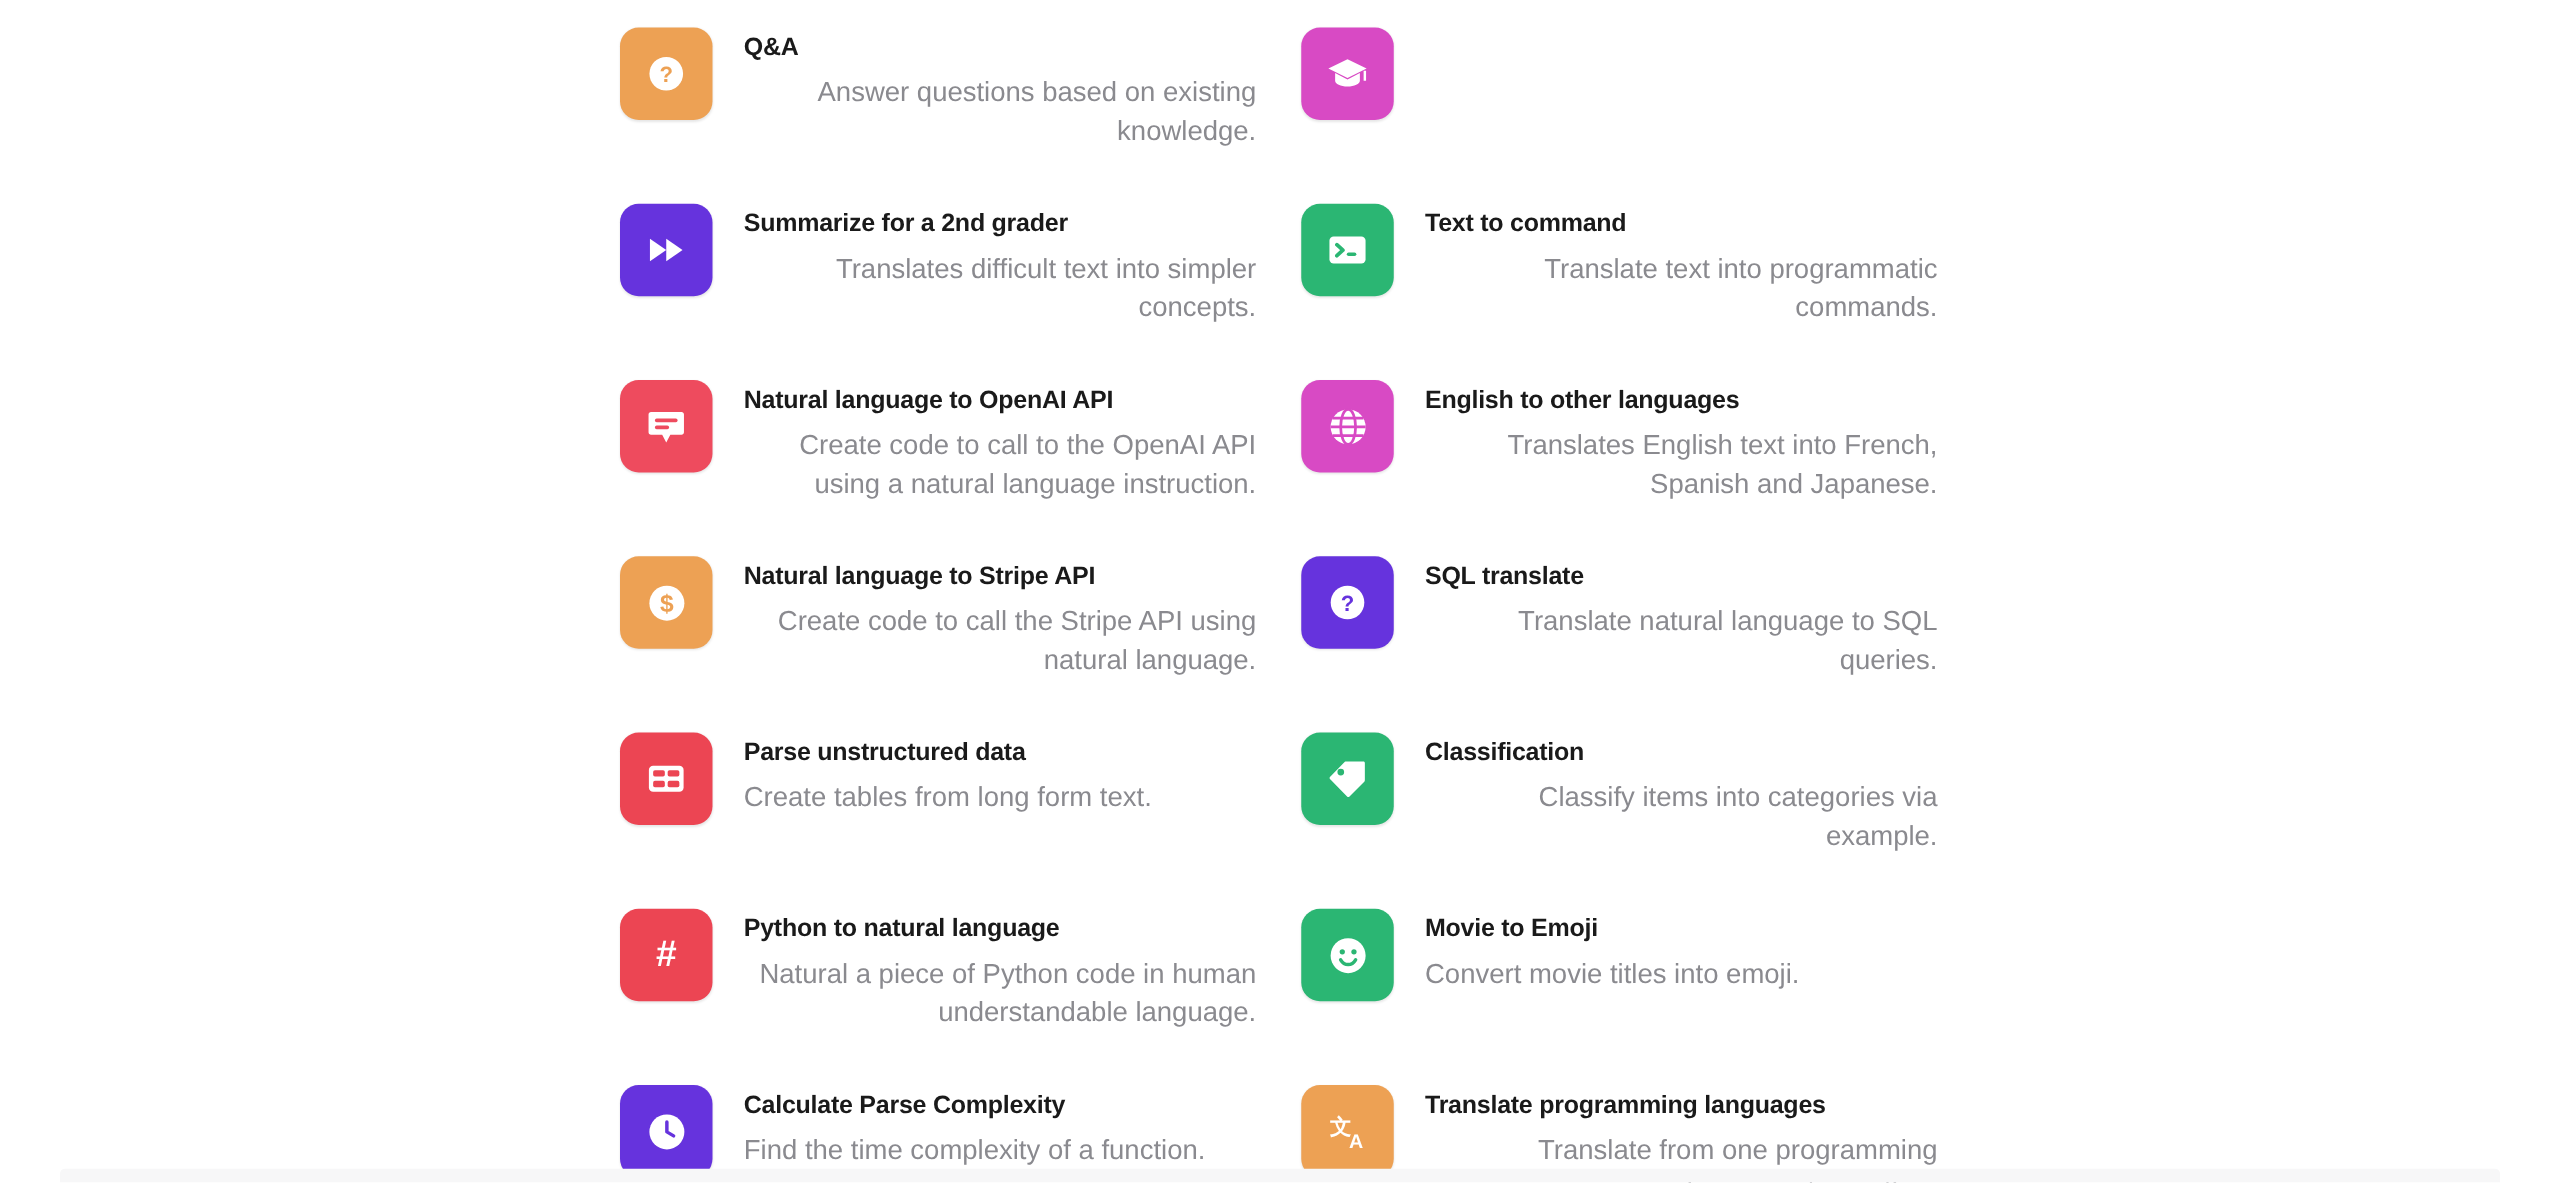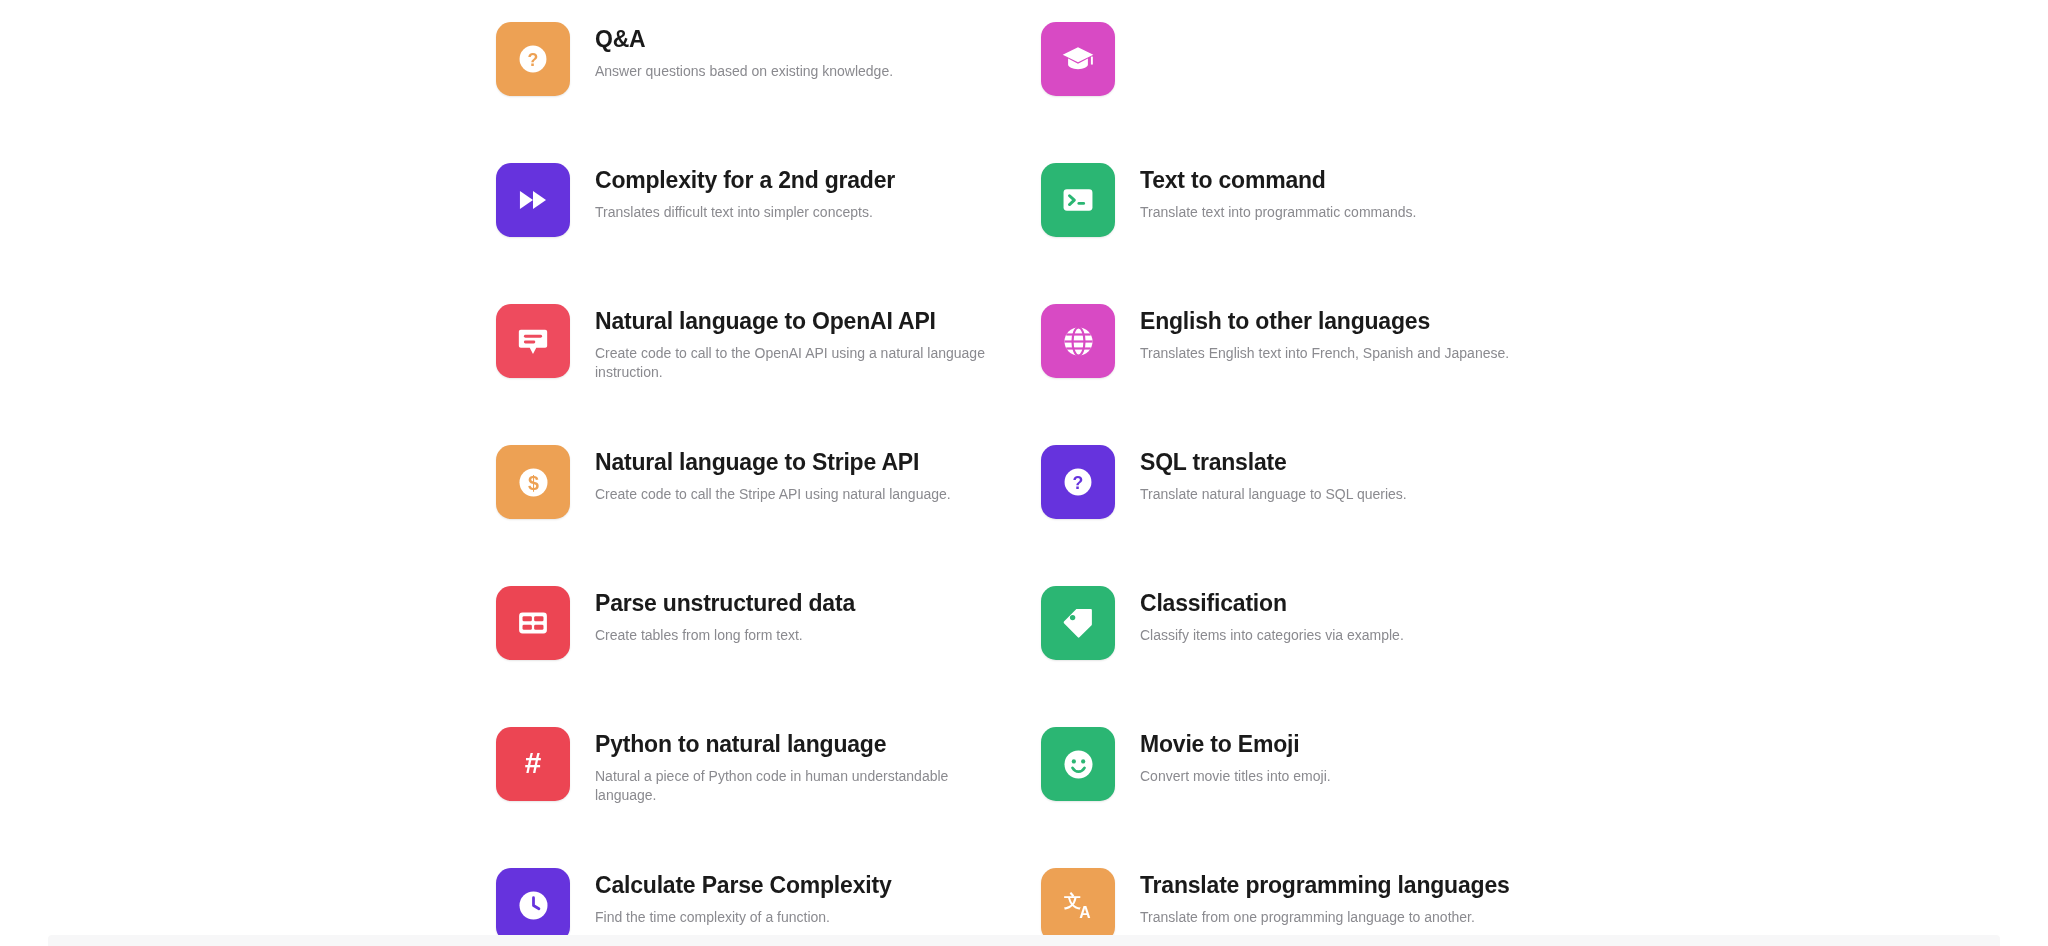--- a/index.html
+++ b/index.html
@@ -36,34 +36,35 @@
     width:74px; height:74px;
     border-radius:15px;
     display:flex;
     align-items:center;
     justify-content:center;
     box-shadow:0 1px 2px rgba(0,0,0,0.10);
   }
   .icon-tile svg { display:block; }
   .card-text { padding-top:4px; min-width:0; }
   .card-title {
-    font-size:23px;
+    font-size:20px;
     font-weight:bold;
     color:#1a1a1a;
     letter-spacing:-0.2px;
     line-height:1.2;
     white-space:nowrap;
   }
   .card-desc {
     margin-top:8px;
-    font-size:14px;
+    font-size:22px;
     font-weight:400;
     color:#8a8a8f;
     line-height:1.42;
     max-width:410px;
+    text-align:right;
   }
   .right-col .card-desc { max-width:410px; }
   #footer-band {
     position:absolute;
     left:48px; right:48px;
     bottom:0; height:11px;
     background:#f7f7f8;
     border-radius:4px 4px 0 0;
   }
 </style>
@@ -94,21 +95,21 @@
         </div>
       </div>
       <div class="example-card left-col">
         <div class="icon-tile" style="background: rgb(102, 51, 221); color: rgb(102, 51, 221);">
           <svg width="34" height="34" viewBox="0 0 24 24" fill="white">
             <path d="M2.8 5.6v12.8L12 12z"></path>
             <path d="M12 5.6v12.8L21.2 12z"></path>
           </svg>
         </div>
         <div class="card-text">
-          <div class="card-title">Complexity for a 2nd grader</div>
+          <div class="card-title">Summarize for a 2nd grader</div>
           <div class="card-desc">Translates difficult text into simpler concepts.</div>
         </div>
       </div>
       <div class="example-card left-col">
         <div class="icon-tile" style="background: rgb(43, 182, 115); color: rgb(43, 182, 115);">
           <svg width="34" height="34" viewBox="0 0 24 24">
             <rect x="1.8" y="4.4" width="20.4" height="15.2" rx="2.4" fill="white"></rect>
             <path d="M6 9l3.4 3.1L6 15.2" fill="none" stroke="currentColor" stroke-width="2.1" stroke-linecap="round" stroke-linejoin="round"></path>
             <rect x="11.6" y="13.4" width="5.4" height="2" rx="1" fill="currentColor"></rect>
           </svg>

